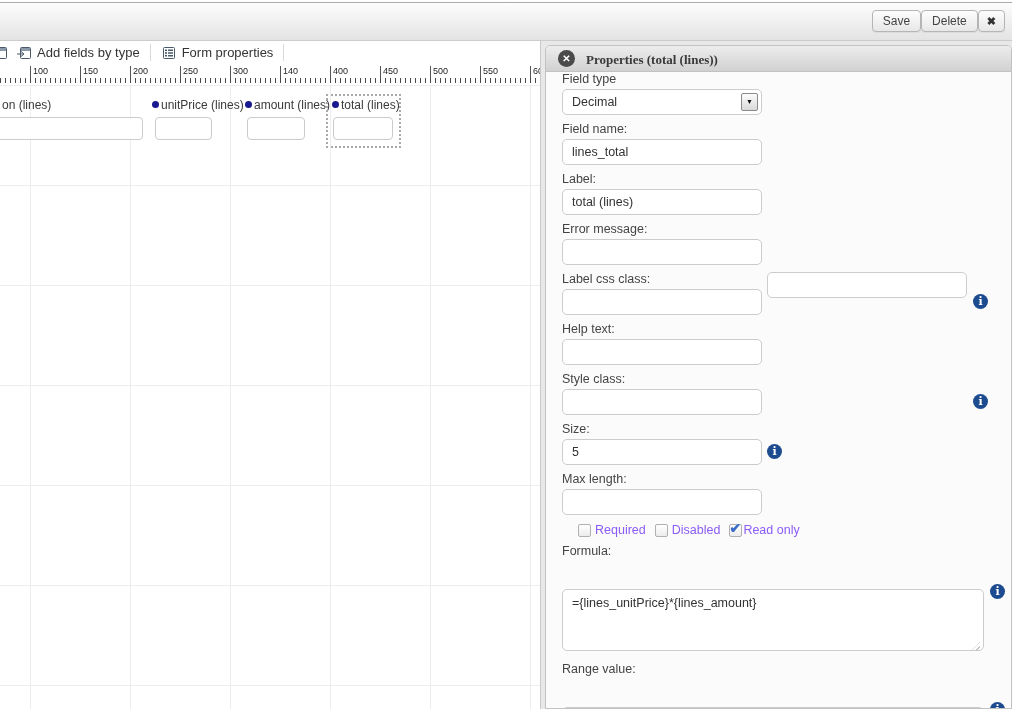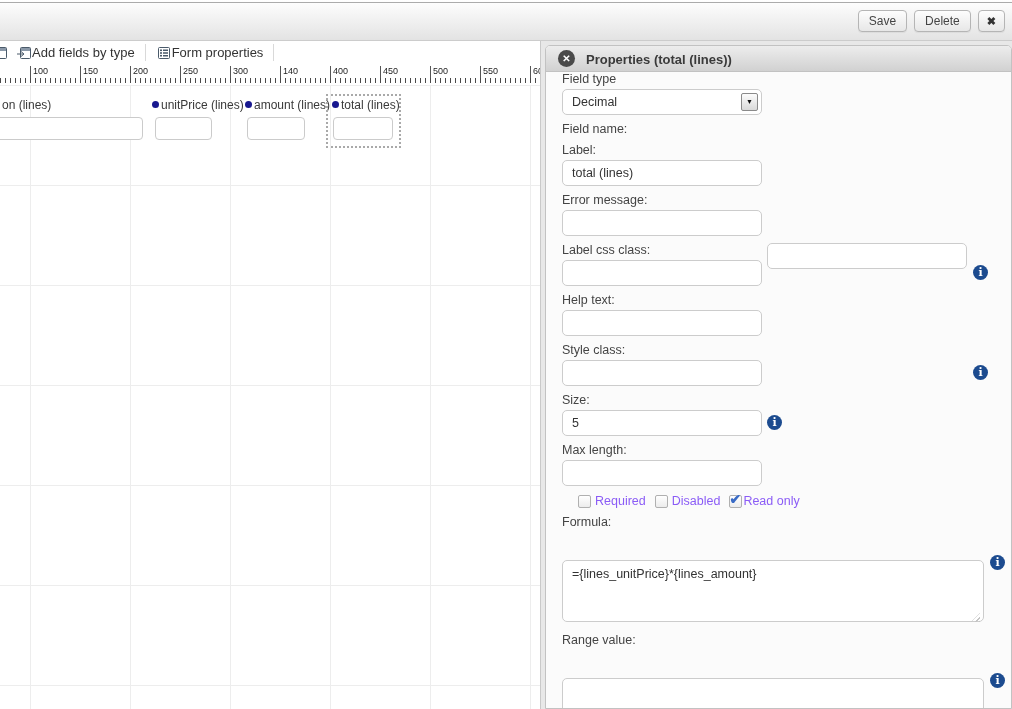--- a/index.html
+++ b/index.html
@@ -4,31 +4,31 @@
 <style>
   * { margin:0; padding:0; box-sizing:border-box; }
   html,body { width:1012px; height:709px; overflow:hidden; background:#e8e8e8;
               font-family:"Liberation Sans", sans-serif; }
   .screen { position:relative; width:1012px; height:709px; }
 
   
   .topbar { position:absolute; left:0; top:0; width:1012px; height:41px;
             background:linear-gradient(#ffffff, #e3e3e3); border-bottom:1px solid #cccccc; }
   .topbar-line { position:absolute; left:0; top:2px; width:100%; height:1px; background:#ababab; }
-  .topbar-buttons { position:absolute; right:7px; top:10px; display:flex; gap:7px; }
+  .topbar-buttons { position:absolute; right:7px; top:10px; display:flex; }
   .btn { height:22px; padding:0 10px; font-family:"Liberation Sans",sans-serif; font-size:12px; color:#444;
          background:linear-gradient(#fdfdfd,#e7e7e7); border:1px solid #b5b5b5; border-radius:4px;
          box-shadow:0 1px 1px rgba(0,0,0,.06); cursor:pointer; }
   .btn.icon-btn { font-weight:bold; padding:0 8px; font-size:11px; color:#333; }
 
   
   .canvas { position:absolute; left:0; top:41px; width:541px; height:668px; background:#fff;
             border-right:1px solid #c9c9c9; overflow:hidden; }
   .canvas-toolbar { position:relative; height:23px; display:flex; align-items:center; background:#fff; }
-  .tb-item { display:flex; align-items:center; height:23px; padding:0 4px; font-size:13px;
+  .tb-item { display:flex; align-items:center; gap:5px; height:23px; padding:0 4px; font-size:13px;
              color:#333; cursor:pointer; white-space:nowrap; }
   .tb-sep { width:1px; height:17px; background:#d9d9d9; margin:0 6px; }
   .tb-icon { width:16px; height:16px; display:inline-block; }
   .cut-icon { width:10px; height:16px; overflow:hidden; display:inline-block; margin-right:2px; }
   .cut-icon svg { margin-left:-8px; }
 
   
   .ruler { position:relative; height:21px; background:#fff; }
   .rl { position:absolute; top:2px; height:13px; font-size:9px; line-height:10px; color:#222;
         border-left:1px solid #555; padding-left:2px; }
@@ -50,21 +50,21 @@
             border:2px dotted #a9a9a9; }
 
   
   .panel { position:absolute; left:545px; top:45px; width:467px; height:664px;
            background:#fbfbfb; border:1px solid #c2c2c2; border-radius:5px 5px 0 0; overflow:hidden; }
   .panel-header { position:relative; height:26px; background:linear-gradient(#ededed,#d1d1d1);
                   border-bottom:1px solid #c2c2c2; }
   .close-circle { position:absolute; left:12px; top:4px; width:17px; height:17px; border-radius:50%;
                   background:#4a4a4a; color:#fff; font-size:10px; font-weight:bold; line-height:17px;
                   text-align:center; cursor:pointer; }
-  .panel-title { position:absolute; left:40px; top:6px; font-size:13px; font-weight:bold; color:#3a3a3a; }
+  .panel-title { position:absolute; left:40px; top:6px; font-size:13px; font-weight:bold; color:#3a3a3a;font-family:Liberation Serif, serif; }
   .panel-body { position:relative; padding:0 0 0 16px; height:637px; overflow:hidden; }
 
   .pgroup { position:relative; margin-bottom:7px; }
   .plabel { display:block; font-size:12.5px; line-height:14px; color:#444; margin-bottom:3px; }
   .pinput { width:200px; height:26px; border:1px solid #ccc; border-radius:5px; background:#fff;
             padding:0 9px; font-family:"Liberation Sans",sans-serif; font-size:12.5px; color:#333; }
   .ptextarea { width:422px; height:62px; border:1px solid #ccc; border-radius:5px; background:#fff;
                padding:6px 9px; font-family:"Liberation Sans",sans-serif; font-size:12.5px; color:#333;
                resize:none; }
   .ptextarea.range { height:70px; }
@@ -194,20 +194,21 @@
       <div class="pgroup">
         <span class="plabel">Field type</span>
         <div class="select">
           <span>Decimal</span>
           <span class="sel-arrow">▼</span>
         </div>
       </div>
 
       <div class="pgroup">
         <span class="plabel">Field name:</span>
+        <input class="pinput" value="lines_total" style="">
       </div>
 
       <div class="pgroup">
         <span class="plabel">Label:</span>
         <input class="pinput" value="total (lines)" style="">
       </div>
 
       <div class="pgroup">
         <span class="plabel">Error message:</span>
         <input class="pinput" value="" style="">

